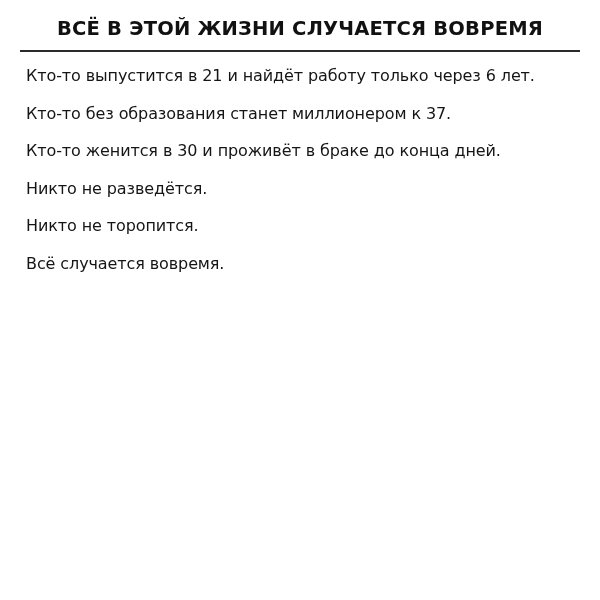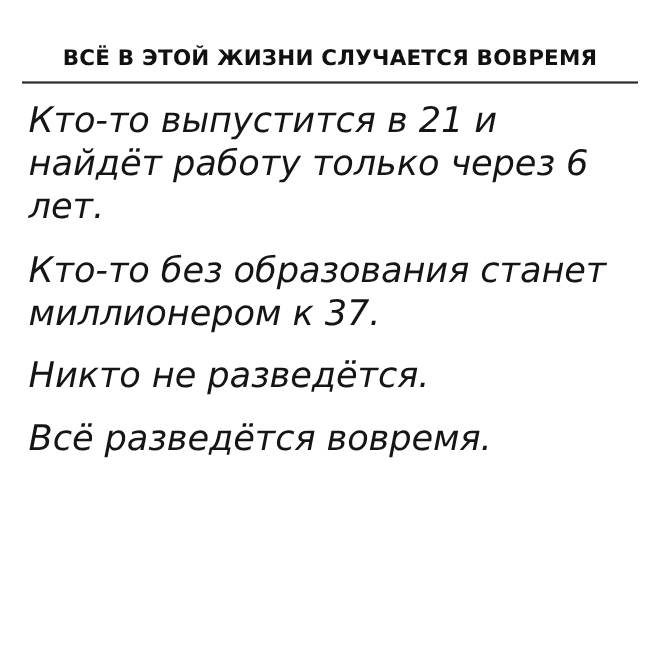--- a/index.html
+++ b/index.html
@@ -14,21 +14,20 @@
     color: #1a1a1a;
     overflow: hidden;
   }
   .page {
     width: 600px;
     height: 460px;
     box-sizing: border-box;
     padding: 14px 18px 22px 18px;
     display: flex;
     flex-direction: column;
-    margin-top: 24px;
   }
   .title {
     text-align: center;
     font-weight: bold;
     font-size: 19.5px;
     letter-spacing: 0.2px;
     color: #111111;
     margin: 4px 0 2px 0;
     line-height: 1.15;
     white-space: nowrap;
@@ -40,40 +39,41 @@
   }
   .body-text {
     flex: 1 1 auto;
     display: flex;
     flex-direction: column;
     justify-content: flex-start;
     padding-left: 8px;
     padding-right: 6px;
   }
   .para {
-    font-size: 32px;
+    font-size: 16px;
     line-height: 1.22;
     color: #151515;
     margin: 0 0 18px 0;
     letter-spacing: -0.1px;
-    font-style: italic;
   }
   .para:last-child {
     margin-bottom: 0;
   }
 </style>
 </head>
 <body>
 
 <div class="page">
 
   <div class="title">ВСЁ В ЭТОЙ ЖИЗНИ СЛУЧАЕТСЯ ВОВРЕМЯ</div>
 
   <div class="rule"></div>
 
   <div class="body-text">
     <p class="para">Кто-то выпустится в 21 и найдёт работу только через 6 лет.</p>
     <p class="para">Кто-то без образования станет миллионером к 37.</p>
+    <p class="para">Кто-то женится в 30 и проживёт в браке до конца дней.</p>
     <p class="para">Никто не разведётся.</p>
-    <p class="para">Всё разведётся вовремя.</p>
+    <p class="para">Никто не торопится.</p>
+    <p class="para">Всё случается вовремя.</p>
   </div>
 
 </div>
 
 </body></html>

